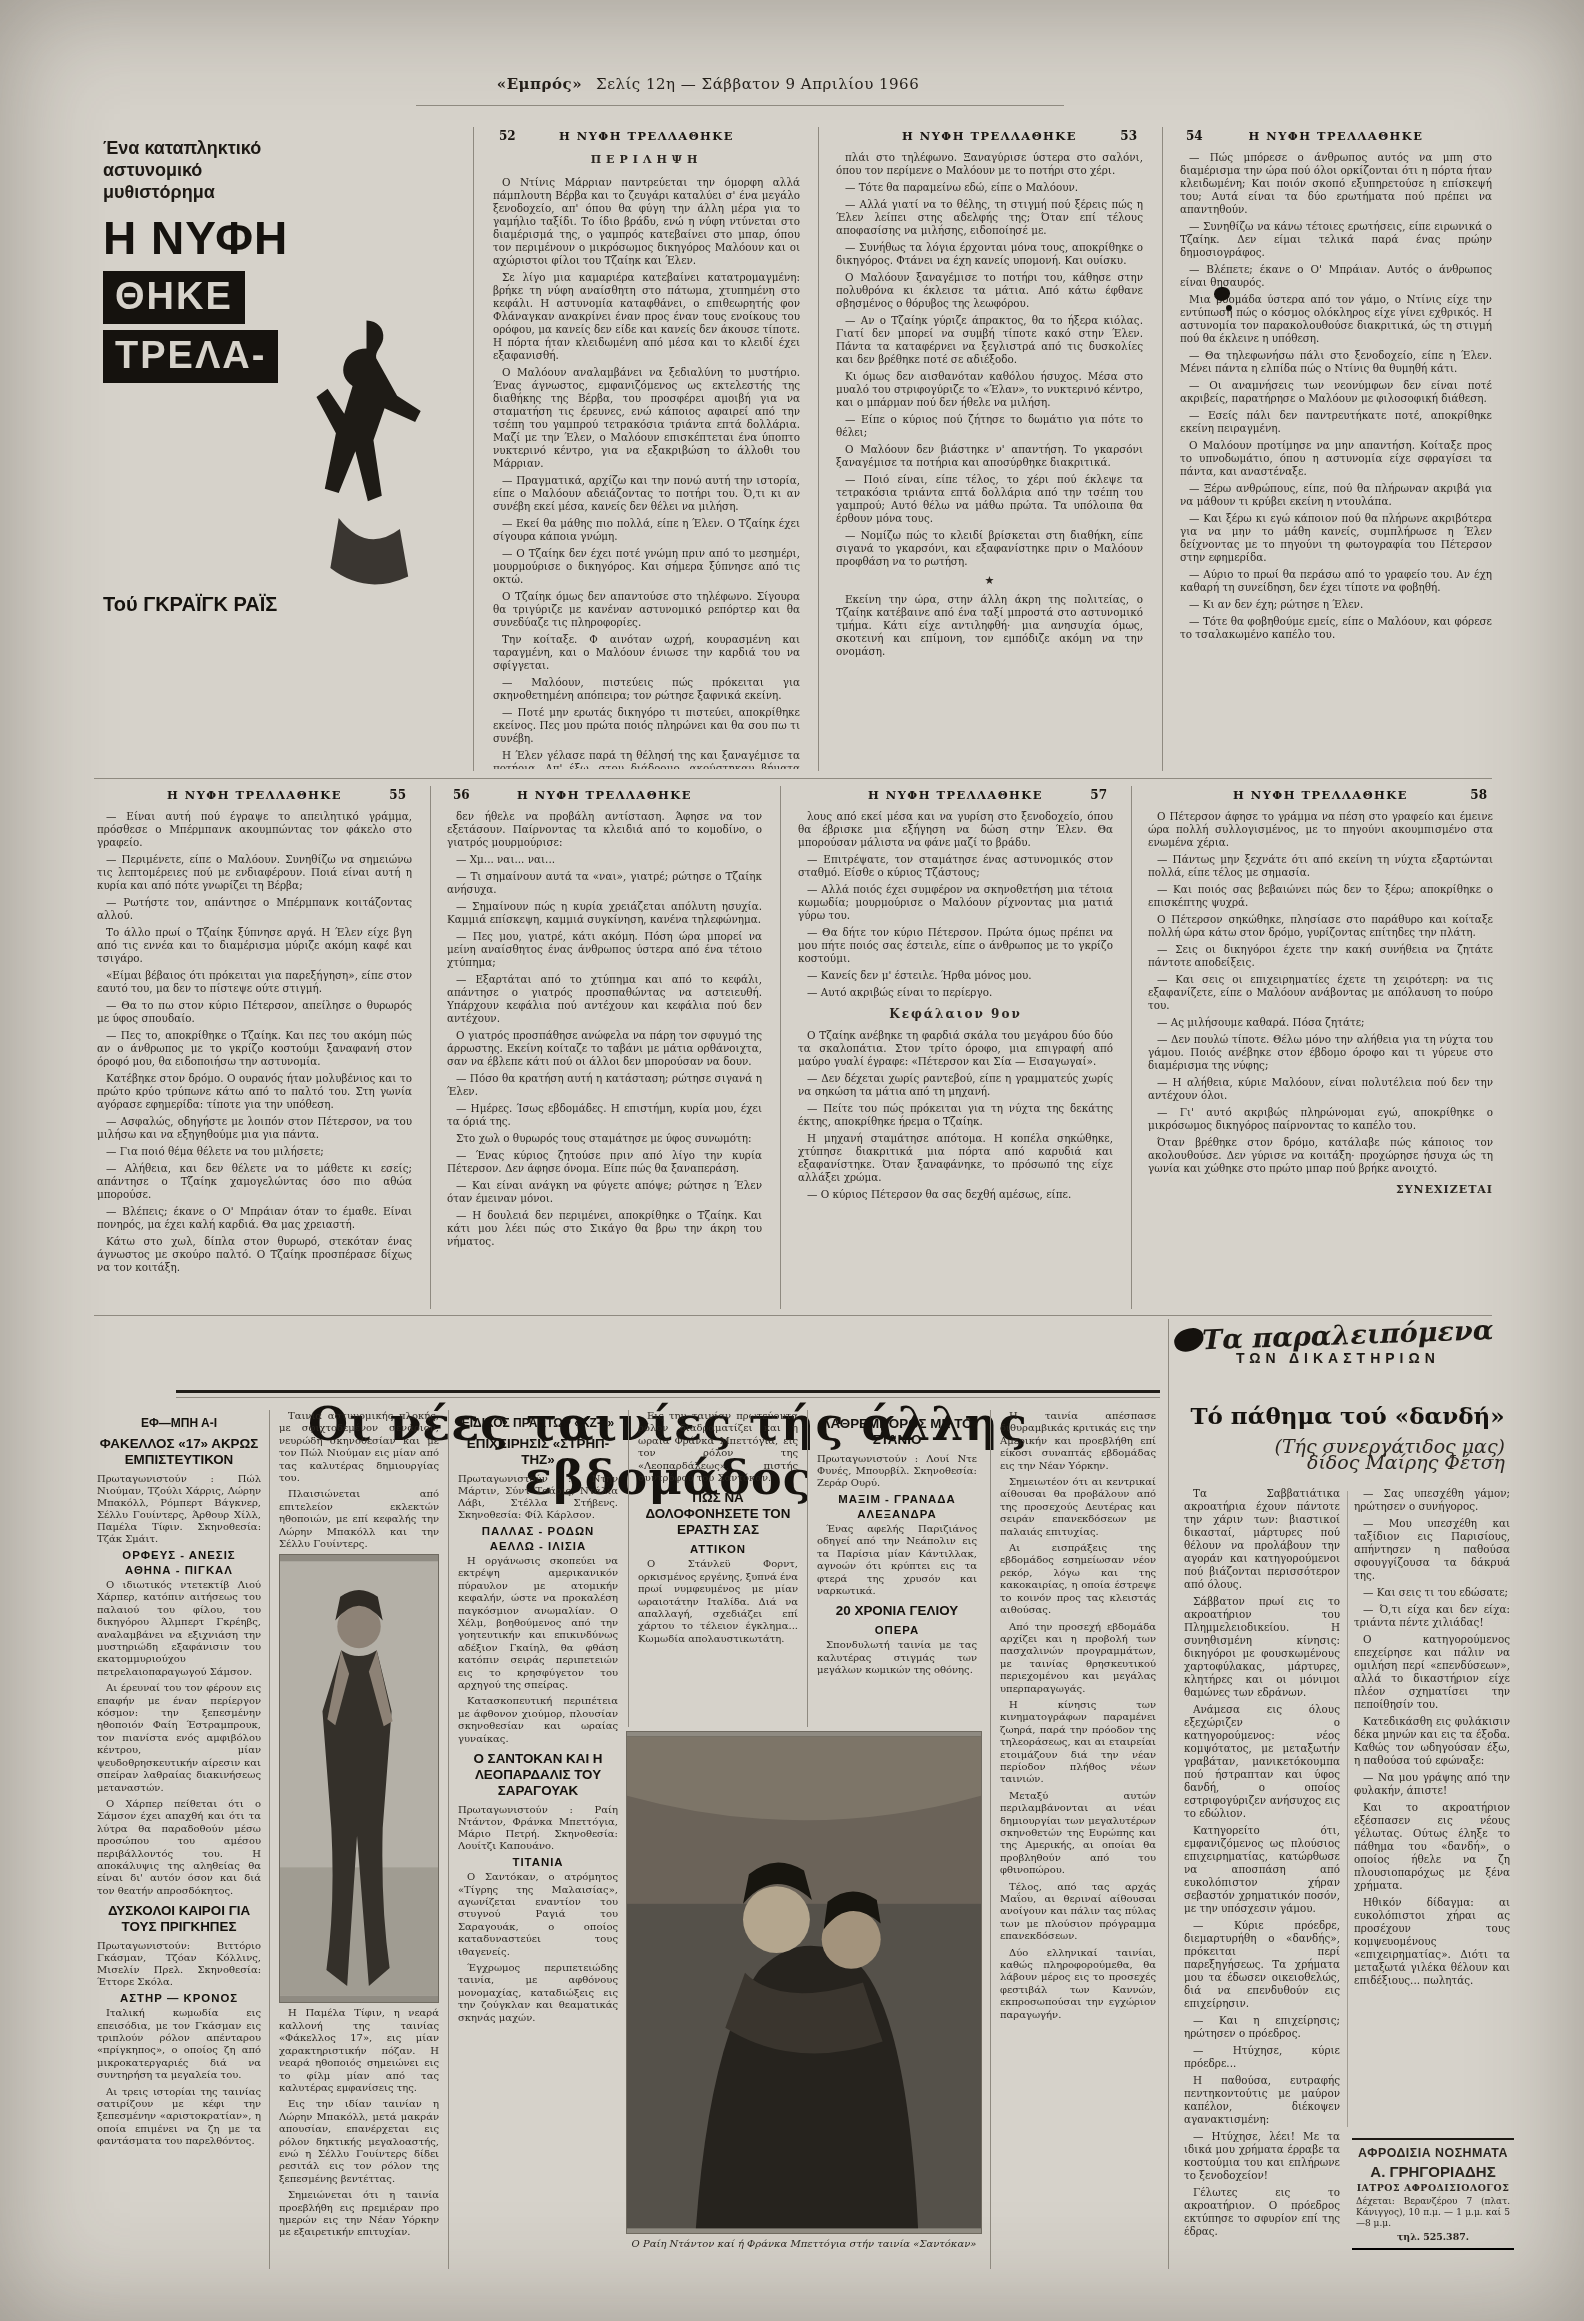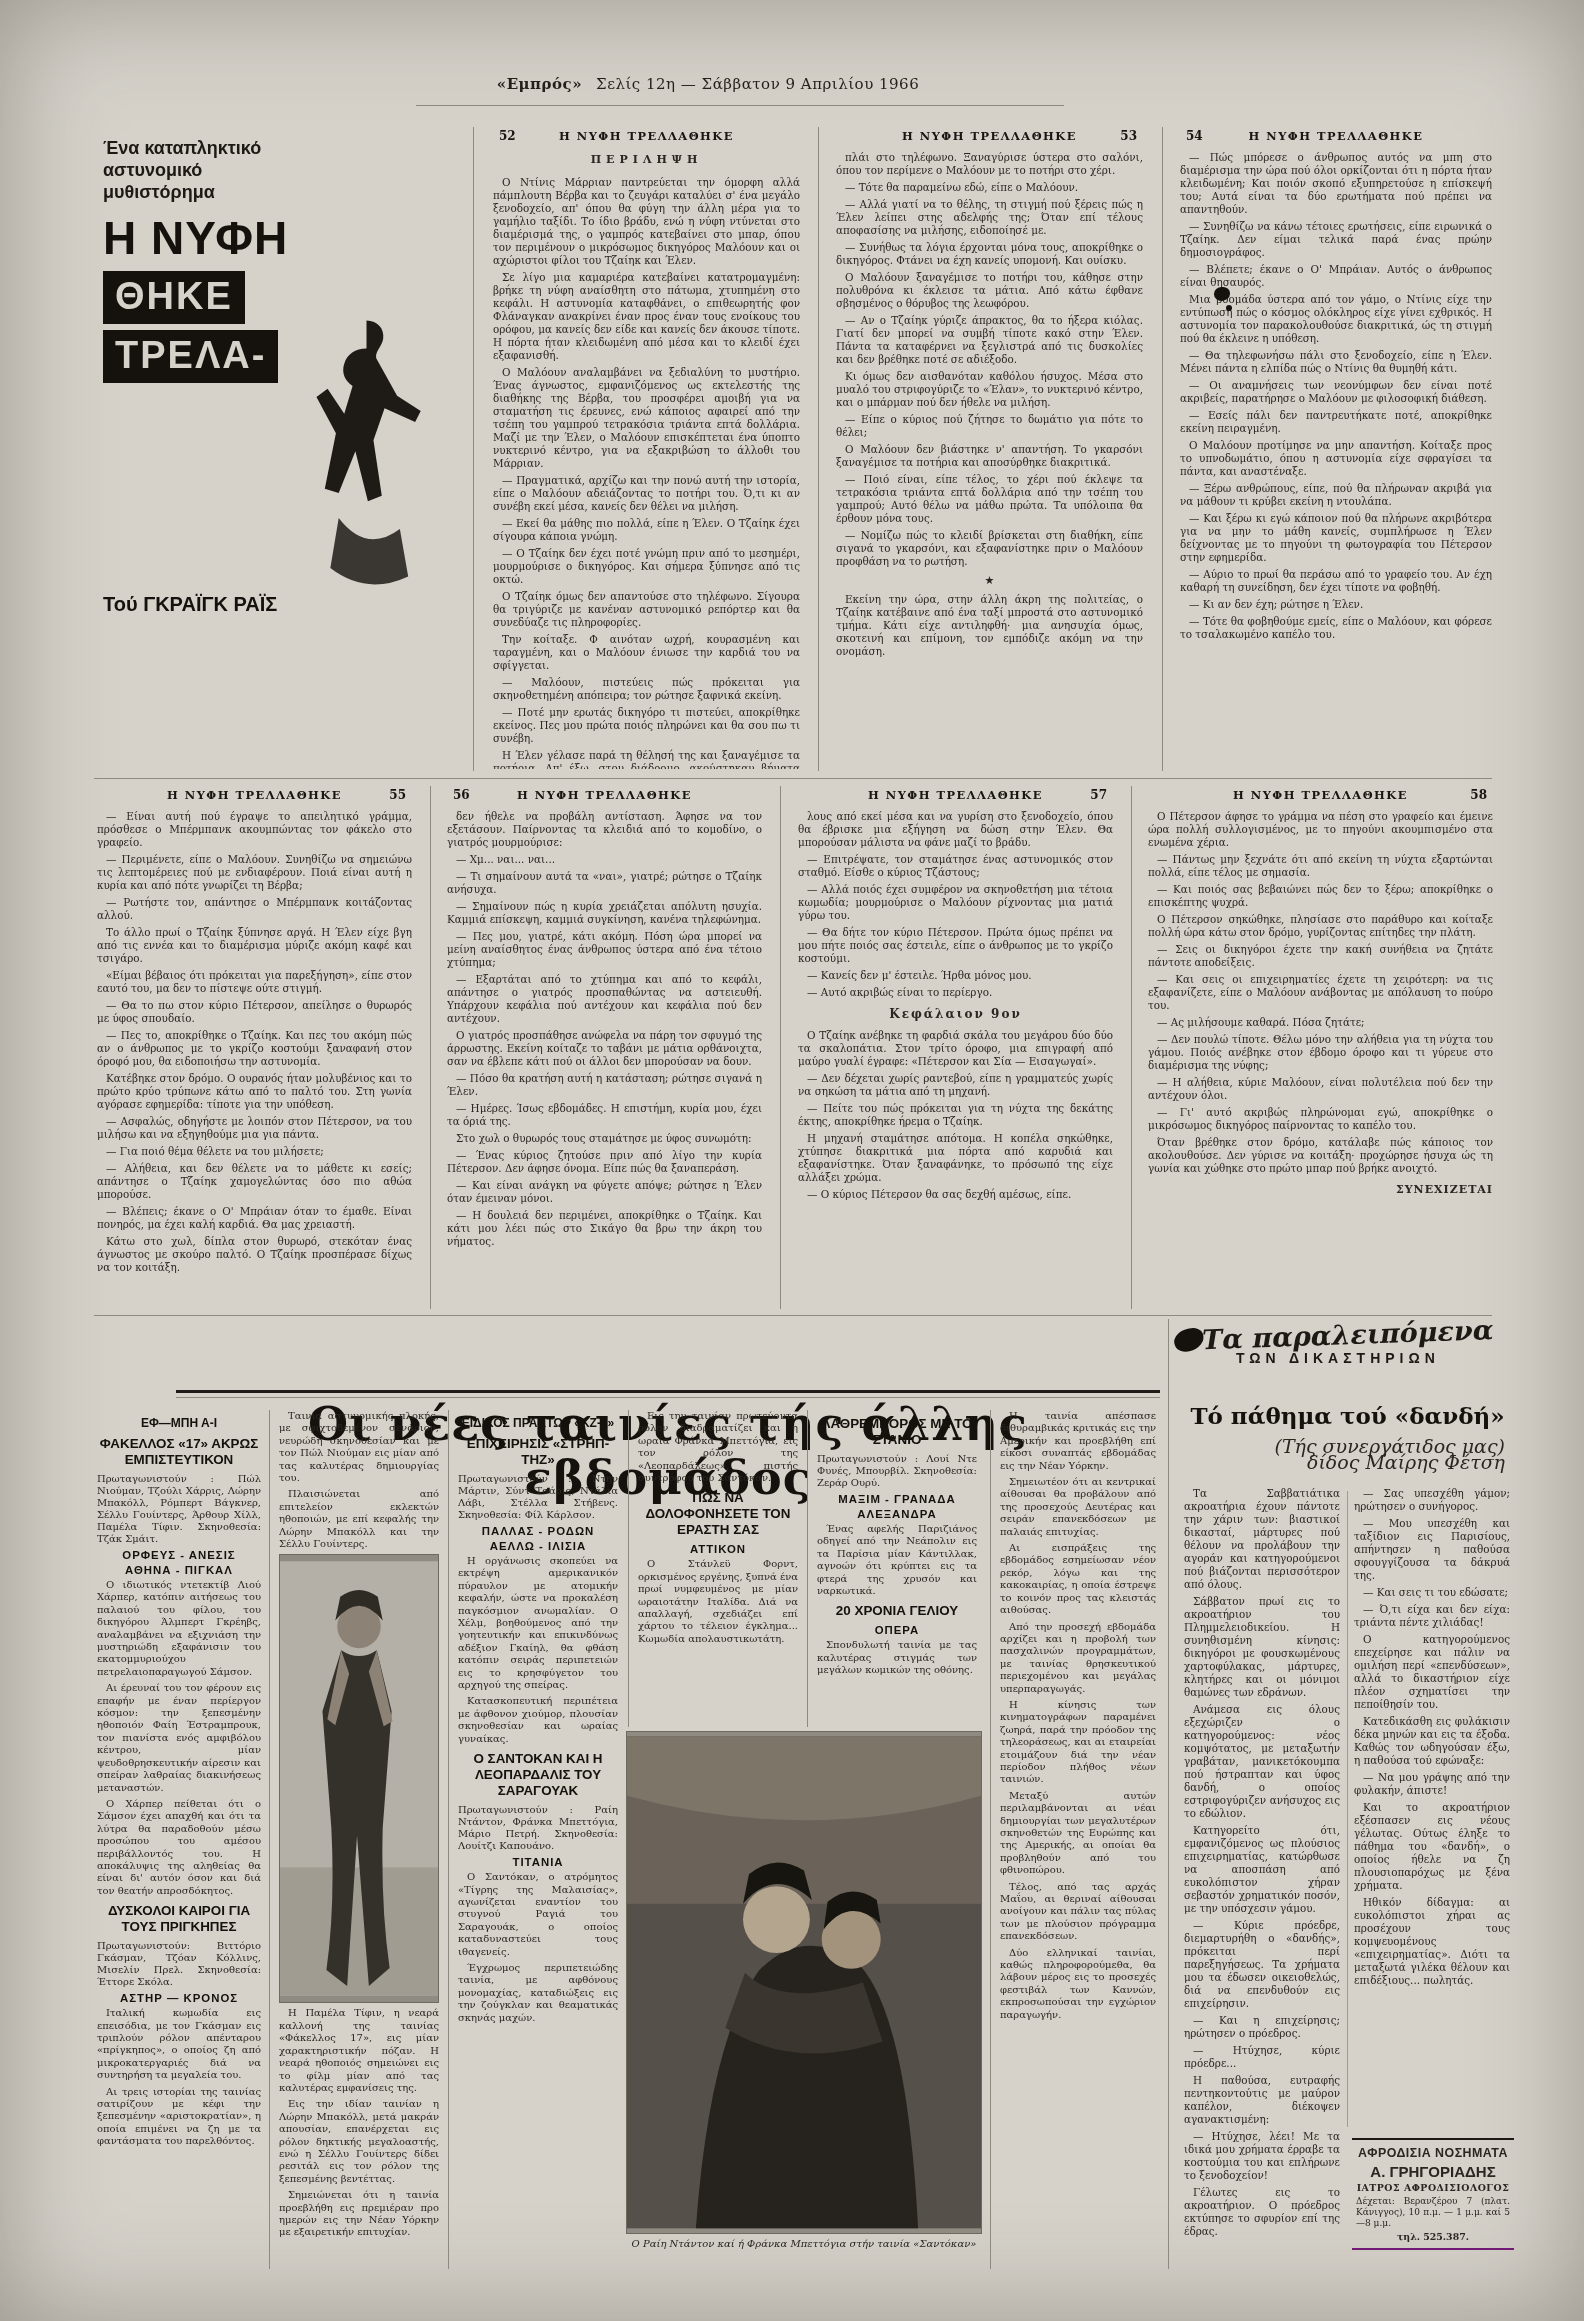--- a/index.html
+++ b/index.html
@@ -36,21 +36,21 @@
   .film-title{font-family:"Liberation Sans",sans-serif;font-weight:bold;font-size:13.4px;line-height:16px;text-align:center;margin:6px 0 5px;color:#15120e;}
   .cast{font-size:10px;line-height:12px;text-align:justify;margin:3px 0 4px;}
   .theaters{font-family:"Liberation Sans",sans-serif;font-weight:bold;font-size:11.4px;text-align:center;letter-spacing:1px;margin:3px 0;color:#15120e;}
   .photo-frame{background:#8f8b82;border:1px solid #6f6a60;}
   .caption{font-size:10px;line-height:12px;text-align:center;font-style:italic;margin-top:4px;}
   
   .logo-script{font-style:italic;font-weight:bold;font-size:27px;transform:rotate(-2deg);color:#1d1914;}
   .logo-caps{font-family:"Liberation Sans",sans-serif;font-weight:bold;font-size:14px;letter-spacing:5px;color:#1d1914;padding-left:34px;}
   .court-headline{font-weight:bold;font-size:23px;text-align:center;color:#15120e;}
   .byline{font-style:italic;font-size:19px;text-align:right;line-height:16px;}
-  .doc-ad{border-top:2px solid #1d1914;border-bottom:2px solid #701a75;text-align:center;padding:6px 4px;}
+  .doc-ad{border-top:2px solid #1d1914;border-bottom:2px solid #000000;text-align:center;padding:6px 4px;}
   .doc-ad .l1{font-family:"Liberation Sans",sans-serif;font-weight:bold;font-size:12.4px;letter-spacing:0.5px;}
   .doc-ad .nm{font-family:"Liberation Sans",sans-serif;font-weight:bold;font-size:15px;margin-top:3px;}
   .doc-ad .l2{font-weight:bold;font-size:9.4px;margin-top:2px;letter-spacing:0.5px;}
   .doc-ad .dt{font-size:9px;line-height:11px;margin-top:3px;text-align:justify;}
   .doc-ad .ph{font-weight:bold;font-size:9.4px;margin-top:2px;}
   .blob{position:absolute;background:#15120e;}
 </style>
 </head>
 <body>
 

